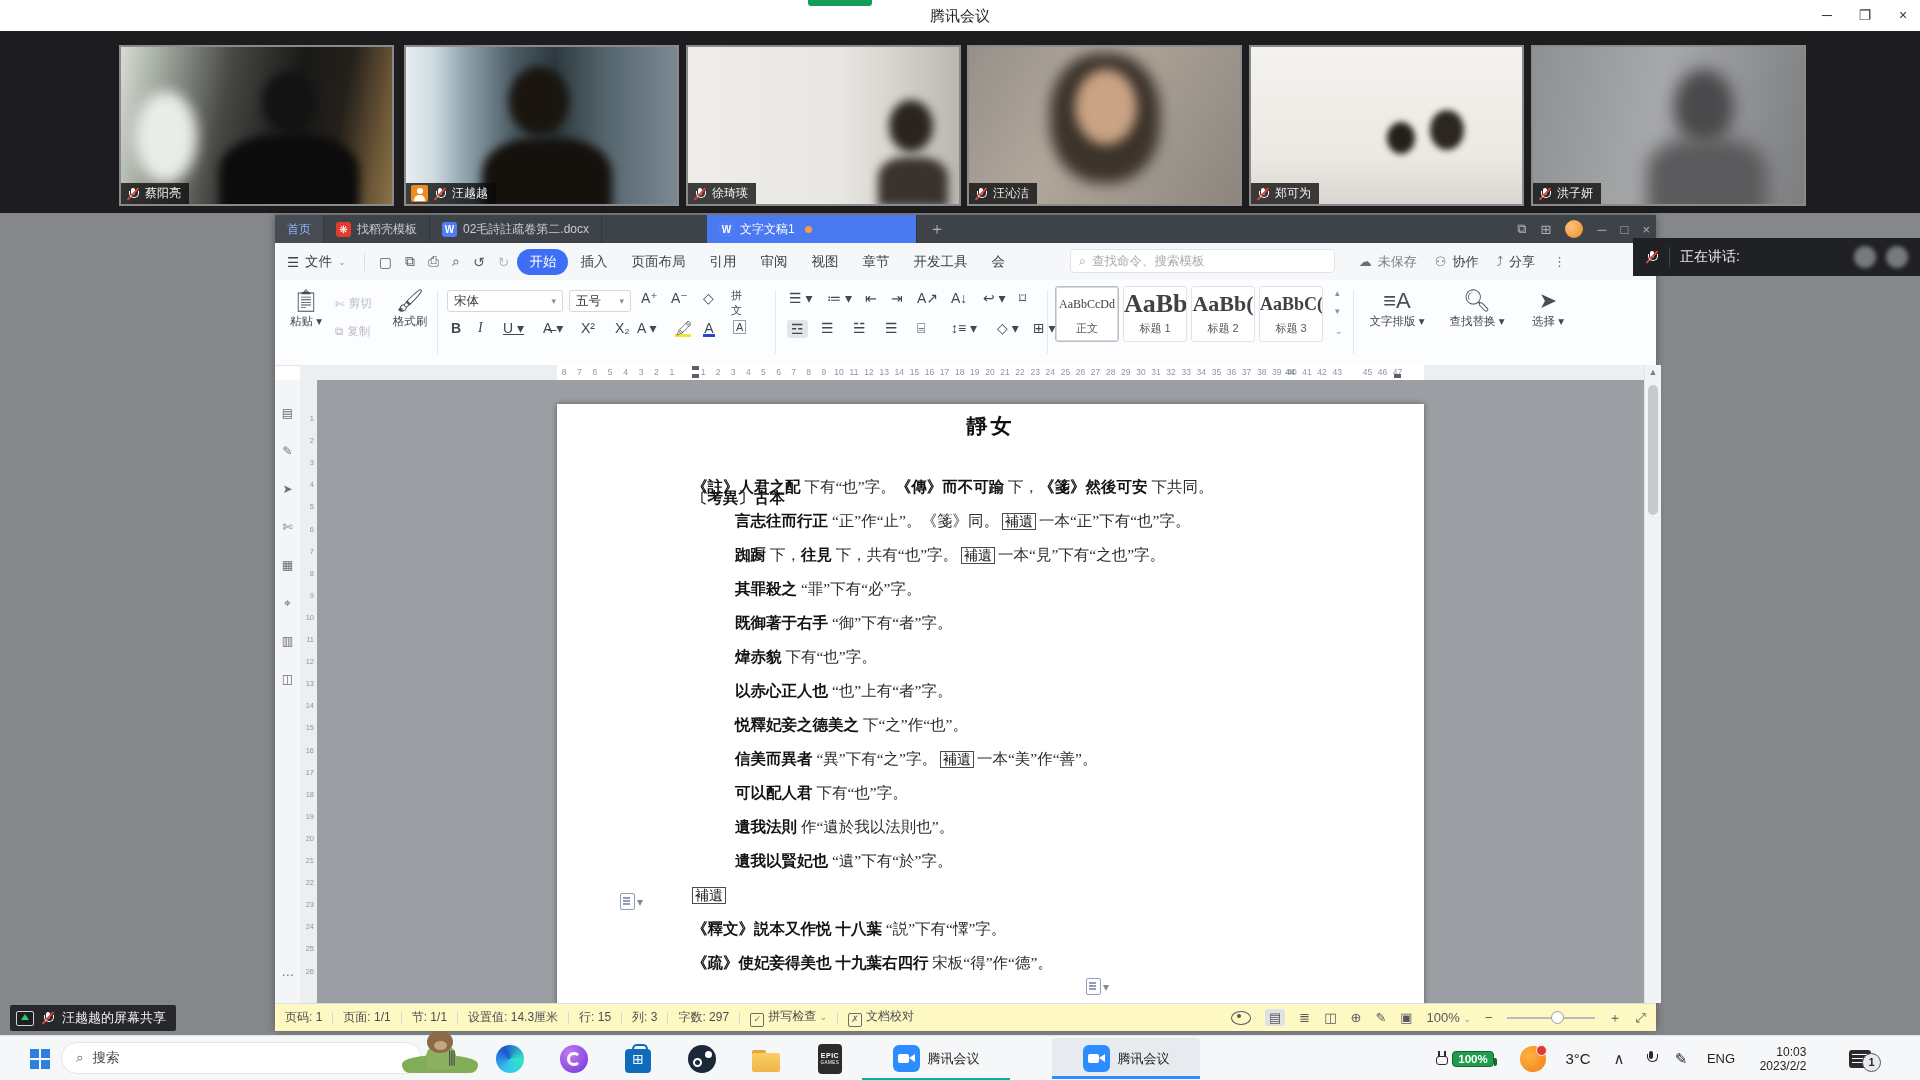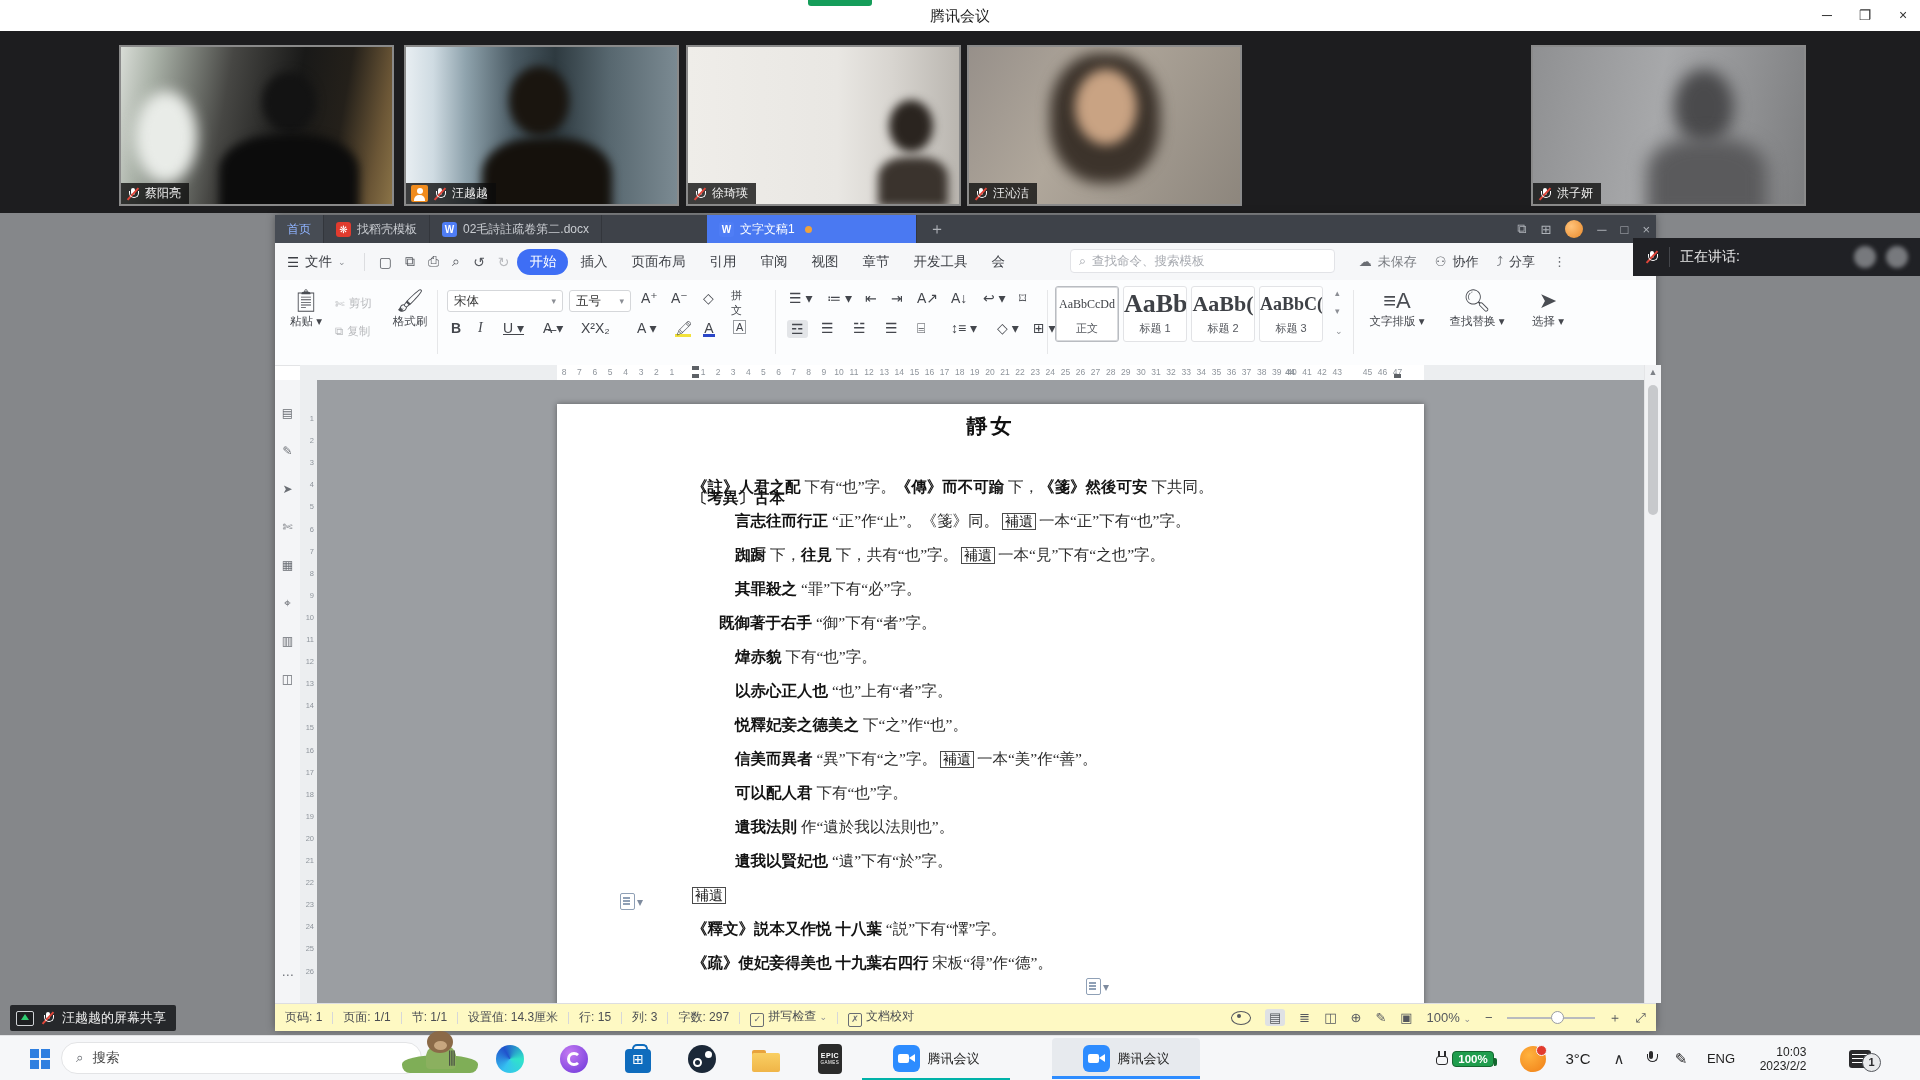--- a/index.html
+++ b/index.html
@@ -234,20 +234,30 @@
       <div class="tile t3" style="left: 686px;">
         <div class="ph"></div>
         <div class="pb"></div>
         <div class="chip">
           <span class="mic">
             <i></i>
           </span>
           <span>徐琦瑛</span>
         </div>
       </div>
+      <div class="tile t5" style="left: 1249px;">
+        <div class="ph"></div>
+        <div class="pb"></div>
+        <div class="chip">
+          <span class="mic">
+            <i></i>
+          </span>
+          <span>郑可为</span>
+        </div>
+      </div>
       <div class="tile t6" style="left: 1531px;">
         <div class="ph"></div>
         <div class="pb"></div>
         <div class="chip">
           <span class="mic">
             <i></i>
           </span>
           <span>洪子妍</span>
         </div>
       </div>
@@ -365,21 +375,21 @@
     </div>
     <div class="tbtn" style="left:366px;top:10px;">A⁺</div>
     <div class="tbtn" style="left:396px;top:10px;">A⁻</div>
     <div class="tbtn" style="left:428px;top:10px;">◇</div>
     <div class="tbtn" style="left:456px;top:8px;font-size:11px;">拼<br>文</div>
     <div class="tbtn" style="left:176px;top:40px;font-weight:700;">B</div>
     <div class="tbtn" style="left:203px;top:40px;font-style:italic;font-family:'Liberation Serif',serif;">I</div>
     <div class="tbtn" style="left:228px;top:40px;text-decoration:underline;">U ▾</div>
     <div class="tbtn" style="left:268px;top:40px;">A̶ ▾</div>
     <div class="tbtn" style="left:306px;top:40px;">X²</div>
-    <div class="tbtn" style="left:320px;top:40px;">X₂</div>
+    <div class="tbtn" style="left:340px;top:40px;">X₂</div>
     <div class="tbtn" style="left:362px;top:40px;">A ▾</div>
     <div class="tbtn" style="left:400px;top:40px;">🖍︎<span class="under" style="background:#f3e23a;width:16px;"></span></div>
     <div class="tbtn" style="left:428px;top:40px;">A<span class="under" style="background:#2a46c8;width:12px;"></span></div>
     <div class="tbtn" style="left:458px;top:40px;border:1px solid #9a9da1;font-size:11px;padding:0 2px;">A</div>
     <div class="tdiv" style="left:500px;"></div>
 
     <div class="tbtn" style="left:514px;top:10px;">☰ ▾</div>
     <div class="tbtn" style="left:552px;top:10px;">≔ ▾</div>
     <div class="tbtn" style="left:590px;top:10px;">⇤</div>
     <div class="tbtn" style="left:616px;top:10px;">⇥</div>
@@ -541,21 +551,21 @@
 
   <div class="ab canvas">
     <div class="page">
       <div class="doctitle">靜女</div>
       <div>
           <div class="doc-line" style="top: 37px; left: 135px; margin-top: 45px;"><span class="sb">〔考異〕古本</span></div>
           <div class="doc-line" style="top: 71px; left: 135px;"><span class="sb">《註》人君之配</span><span class="sr"> 下有“也”字。</span><span class="sb">《傳》而不可踰</span><span class="sr"> 下，</span><span class="sb">《箋》然後可安</span><span class="sr"> 下共同。</span></div>
           <div class="doc-line" style="top: 105px; left: 178px;"><span class="sb">言志往而行正</span><span class="sr"> “正”作“止”。《箋》同。</span><span class="sx">補遺</span><span class="sr">一本“正”下有“也”字。</span></div>
           <div class="doc-line" style="top: 139px; left: 178px;"><span class="sb">踟蹰</span><span class="sr"> 下，</span><span class="sb">往見</span><span class="sr"> 下，共有“也”字。</span><span class="sx">補遺</span><span class="sr">一本“見”下有“之也”字。</span></div>
           <div class="doc-line" style="top: 173px; left: 178px;"><span class="sb">其罪殺之</span><span class="sr"> “罪”下有“必”字。</span></div>
-          <div class="doc-line" style="top: 207px; left: 162px;"><span class="sb">既御著于右手</span><span class="sr"> “御”下有“者”字。</span></div>
+          <div class="doc-line" style="top: 207px; left: 178px;"><span class="sb">既御著于右手</span><span class="sr"> “御”下有“者”字。</span></div>
           <div class="doc-line" style="top: 241px; left: 178px;"><span class="sb">煒赤貌</span><span class="sr"> 下有“也”字。</span></div>
           <div class="doc-line" style="top: 275px; left: 178px;"><span class="sb">以赤心正人也</span><span class="sr"> “也”上有“者”字。</span></div>
           <div class="doc-line" style="top: 309px; left: 178px;"><span class="sb">悦釋妃妾之德美之</span><span class="sr"> 下“之”作“也”。</span></div>
           <div class="doc-line" style="top: 343px; left: 178px;"><span class="sb">信美而異者</span><span class="sr"> “異”下有“之”字。</span><span class="sx">補遺</span><span class="sr">一本“美”作“善”。</span></div>
           <div class="doc-line" style="top: 377px; left: 178px;"><span class="sb">可以配人君</span><span class="sr"> 下有“也”字。</span></div>
           <div class="doc-line" style="top: 411px; left: 178px;"><span class="sb">遺我法則</span><span class="sr"> 作“遺於我以法則也”。</span></div>
           <div class="doc-line" style="top: 445px; left: 178px;"><span class="sb">遺我以賢妃也</span><span class="sr"> “遺”下有“於”字。</span></div>
           <div class="doc-line" style="top: 479px; left: 132px;"><span class="sx">補遺</span></div>
           <div class="doc-line" style="top: 513px; left: 135px;"><span class="sb">《釋文》説本又作悦 十八葉</span><span class="sr"> “説”下有“懌”字。</span></div>
           <div class="doc-line" style="top: 547px; left: 135px;"><span class="sb">《疏》使妃妾得美也 十九葉右四行</span><span class="sr"> 宋板“得”作“德”。</span></div>

